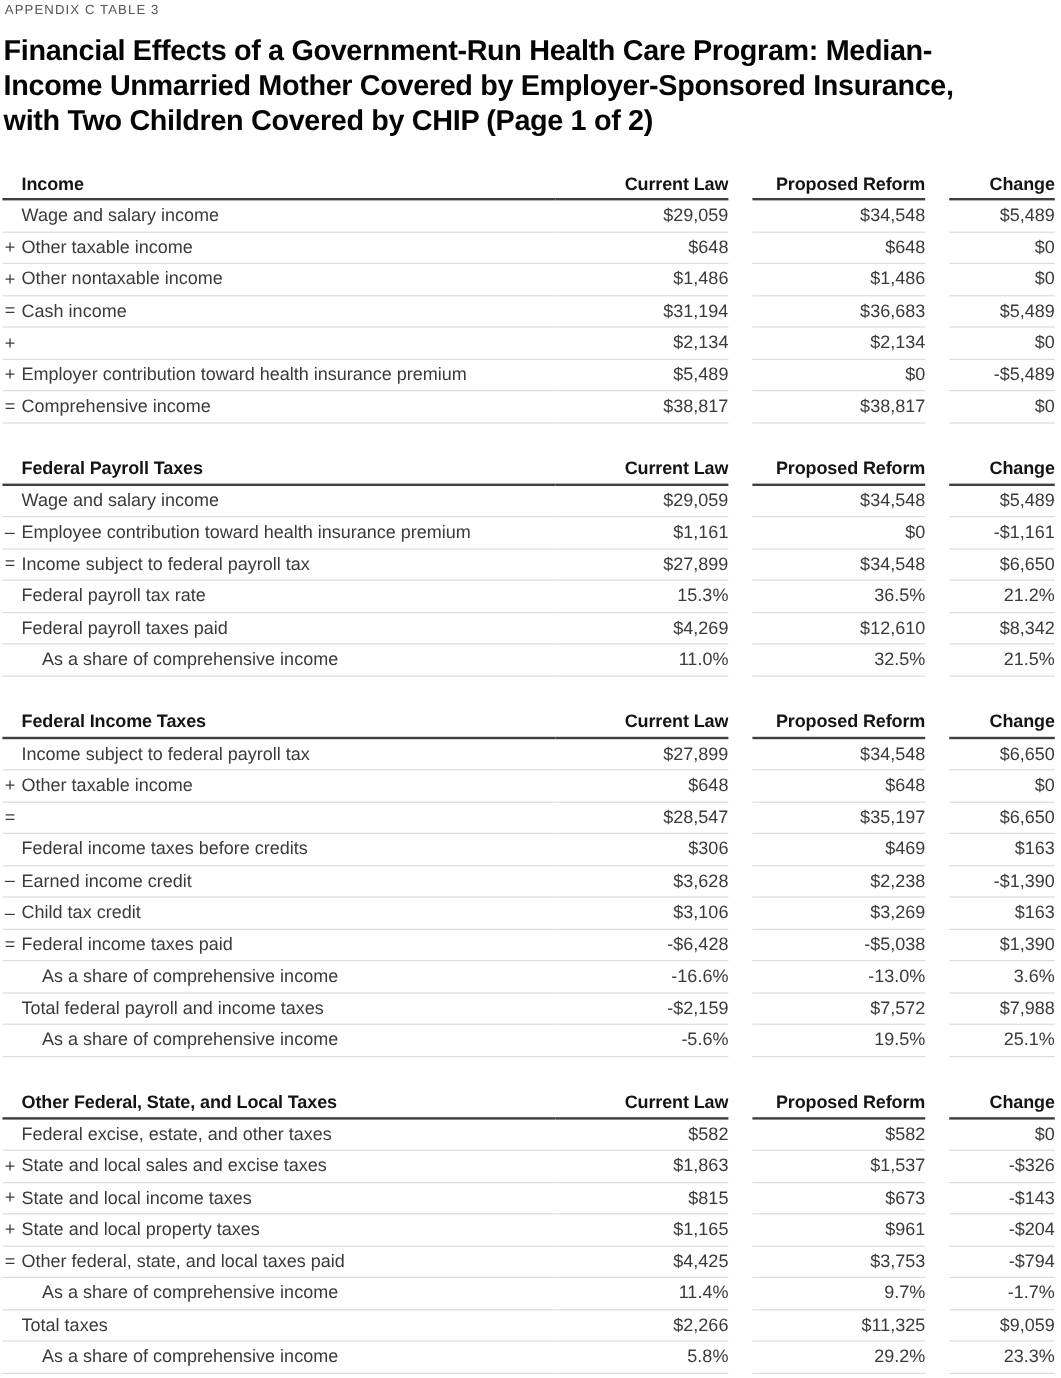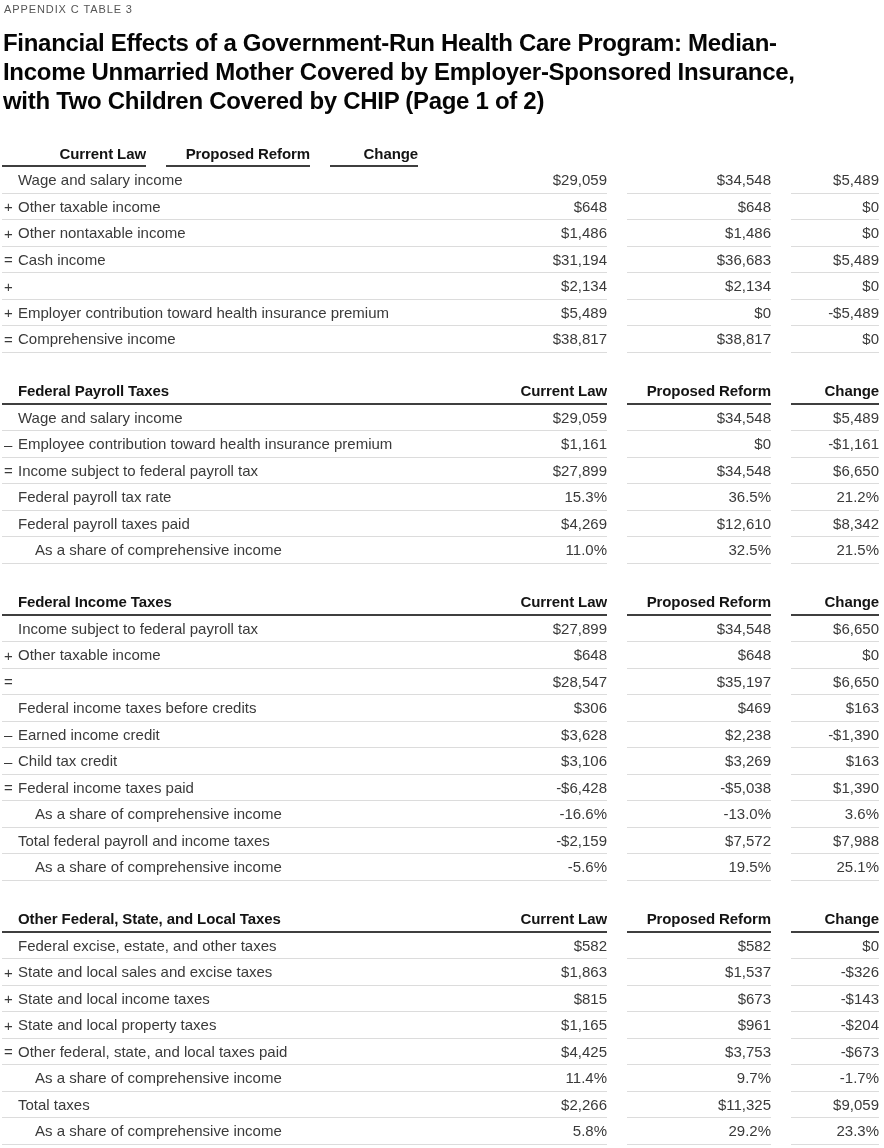--- a/index.html
+++ b/index.html
@@ -41,20 +41,21 @@
 </style>
 </head>
 <body>
 
 <div class="page">
   <div class="eyebrow">APPENDIX C TABLE 3</div>
   <h1 class="title">Financial Effects of a Government-Run Health Care Program: Median-Income Unmarried Mother Covered by Employer-Sponsored Insurance, with Two Children Covered by CHIP (Page 1 of 2)</h1>
   <div id="tables">
       <section class="tbl">
         <div class="row head">
+          <div class="cell c-label">Income</div>
           <div class="cell c-num">Current Law</div>
           <div class="cell c-num gap">Proposed Reform</div>
           <div class="cell c-num gap chg">Change</div>
         </div>
         <div class="row">
           <div class="cell c-label">
             <span>Wage and salary income</span>
           </div>
           <div class="cell c-num">$29,059</div>
           <div class="cell c-num gap">$34,548</div>
@@ -306,21 +307,21 @@
           <div class="cell c-num gap">$961</div>
           <div class="cell c-num gap chg">-$204</div>
         </div>
         <div class="row">
           <div class="cell c-label">
             <span class="op">=</span>
             <span>Other federal, state, and local taxes paid</span>
           </div>
           <div class="cell c-num">$4,425</div>
           <div class="cell c-num gap">$3,753</div>
-          <div class="cell c-num gap chg">-$673</div>
+          <div class="cell c-num gap chg">-$794</div>
         </div>
         <div class="row">
           <div class="cell c-label indent">
             <span>As a share of comprehensive income</span>
           </div>
           <div class="cell c-num">11.4%</div>
           <div class="cell c-num gap">9.7%</div>
           <div class="cell c-num gap chg">-1.7%</div>
         </div>
         <div class="row">

